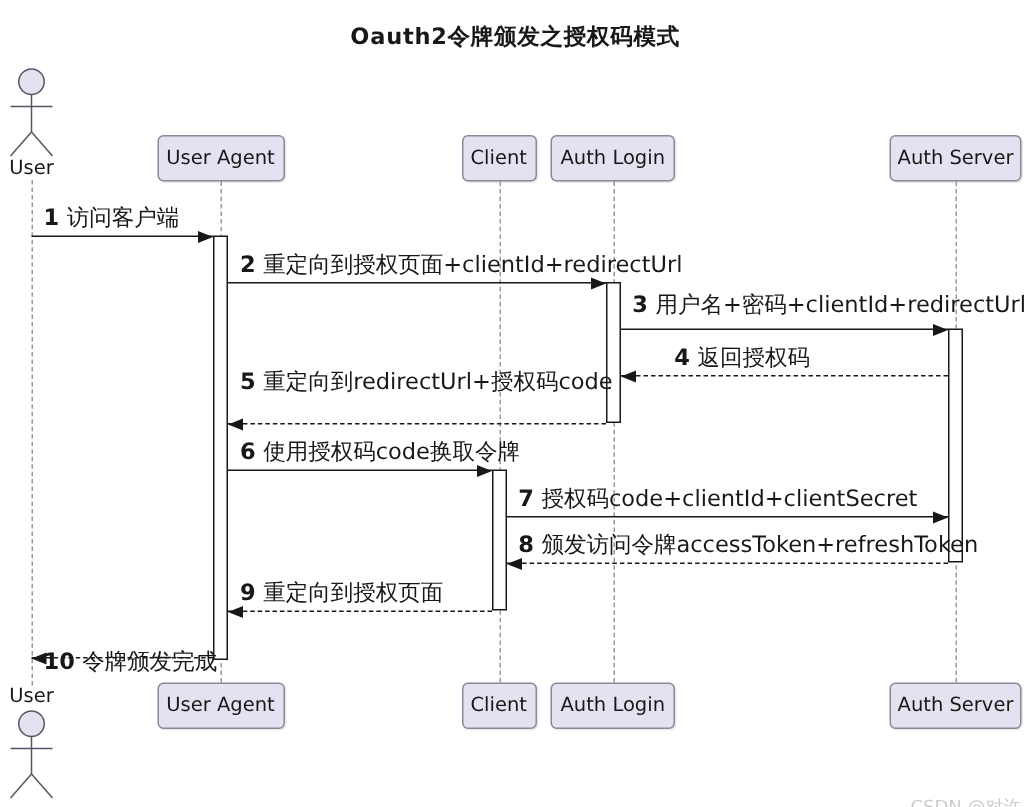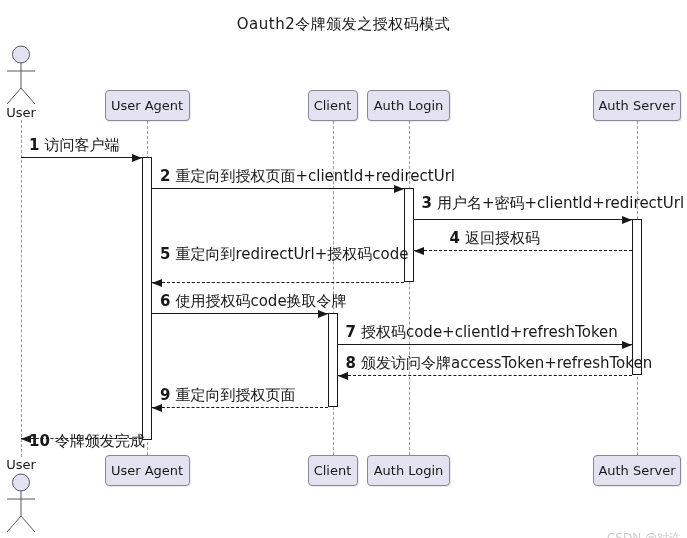--- a/index.html
+++ b/index.html
@@ -3,21 +3,21 @@
 <meta charset="utf-8">
 <style>
   html,body{margin:0;padding:0;background:#fff;}
   #stage{
     position:relative;width:687px;height:538px;background:#fff;
     font-family:"DejaVu Sans","Liberation Sans",sans-serif;
     overflow:hidden;color:#181818;
   }
   .title{
     position:absolute;top:15px;left:0;right:0;text-align:center;
-    font-size:15px;font-weight:normal;letter-spacing:0.5px;
+    font-size:15px;font-weight:bold;letter-spacing:0.5px;
   }
   .pbox{
     position:absolute;box-sizing:border-box;height:31px;
     background:#E2E2F0;border:1px solid #888899;border-radius:4px;
     display:flex;align-items:center;justify-content:center;
     font-size:13px;white-space:nowrap;box-shadow:1px 1px 0 rgba(0,0,0,0.08);
   }
   .lifeline{position:absolute;width:0;border-left:1px dashed #999999;}
   .activation{
     position:absolute;width:10px;box-sizing:border-box;
@@ -93,21 +93,21 @@
       <div class="arrowhead left" style="top: 246.5px; left: 413.5px;"></div>
       <div class="msglabel" style="left: 421.5px; top: 231px; margin-left: 28px;"><span class="num">4</span><span>返回授权码</span></div>
       <div class="msgline dashed" style="left: 152px; top: 282px; width: 251.5px;"></div>
       <div class="arrowhead left" style="top: 278.5px; left: 152px;"></div>
       <div class="msglabel" style="left: 160px; top: 247px;"><span class="num">5</span><span>重定向到redirectUrl+授权码code</span></div>
       <div class="msgline" style="left: 152px; top: 313px; width: 175.5px;"></div>
       <div class="arrowhead right" style="top: 309.5px; left: 317.5px;"></div>
       <div class="msglabel" style="left: 160px; top: 294px;"><span class="num">6</span><span>使用授权码code换取令牌</span></div>
       <div class="msgline" style="left: 337.5px; top: 344px; width: 294.5px;"></div>
       <div class="arrowhead right" style="top: 340.5px; left: 622px;"></div>
-      <div class="msglabel" style="left: 345.5px; top: 325px;"><span class="num">7</span><span>授权码code+clientId+refreshToken</span></div>
+      <div class="msglabel" style="left: 345.5px; top: 325px;"><span class="num">7</span><span>授权码code+clientId+clientSecret</span></div>
       <div class="msgline dashed" style="left: 337.5px; top: 375px; width: 294.5px;"></div>
       <div class="arrowhead left" style="top: 371.5px; left: 337.5px;"></div>
       <div class="msglabel" style="left: 345.5px; top: 356px;"><span class="num">8</span><span>颁发访问令牌accessToken+refreshToken</span></div>
       <div class="msgline dashed" style="left: 152px; top: 407px; width: 175.5px;"></div>
       <div class="arrowhead left" style="top: 403.5px; left: 152px;"></div>
       <div class="msglabel" style="left: 160px; top: 388px;"><span class="num">9</span><span>重定向到授权页面</span></div>
       <div class="msgline dashed" style="left: 21px; top: 438px; width: 121px;"></div>
       <div class="arrowhead left" style="top: 434.5px; left: 21px;"></div>
       <div class="msglabel" style="left: 29px; top: 434px;"><span class="num">10</span><span>令牌颁发完成</span></div>
     </div>

